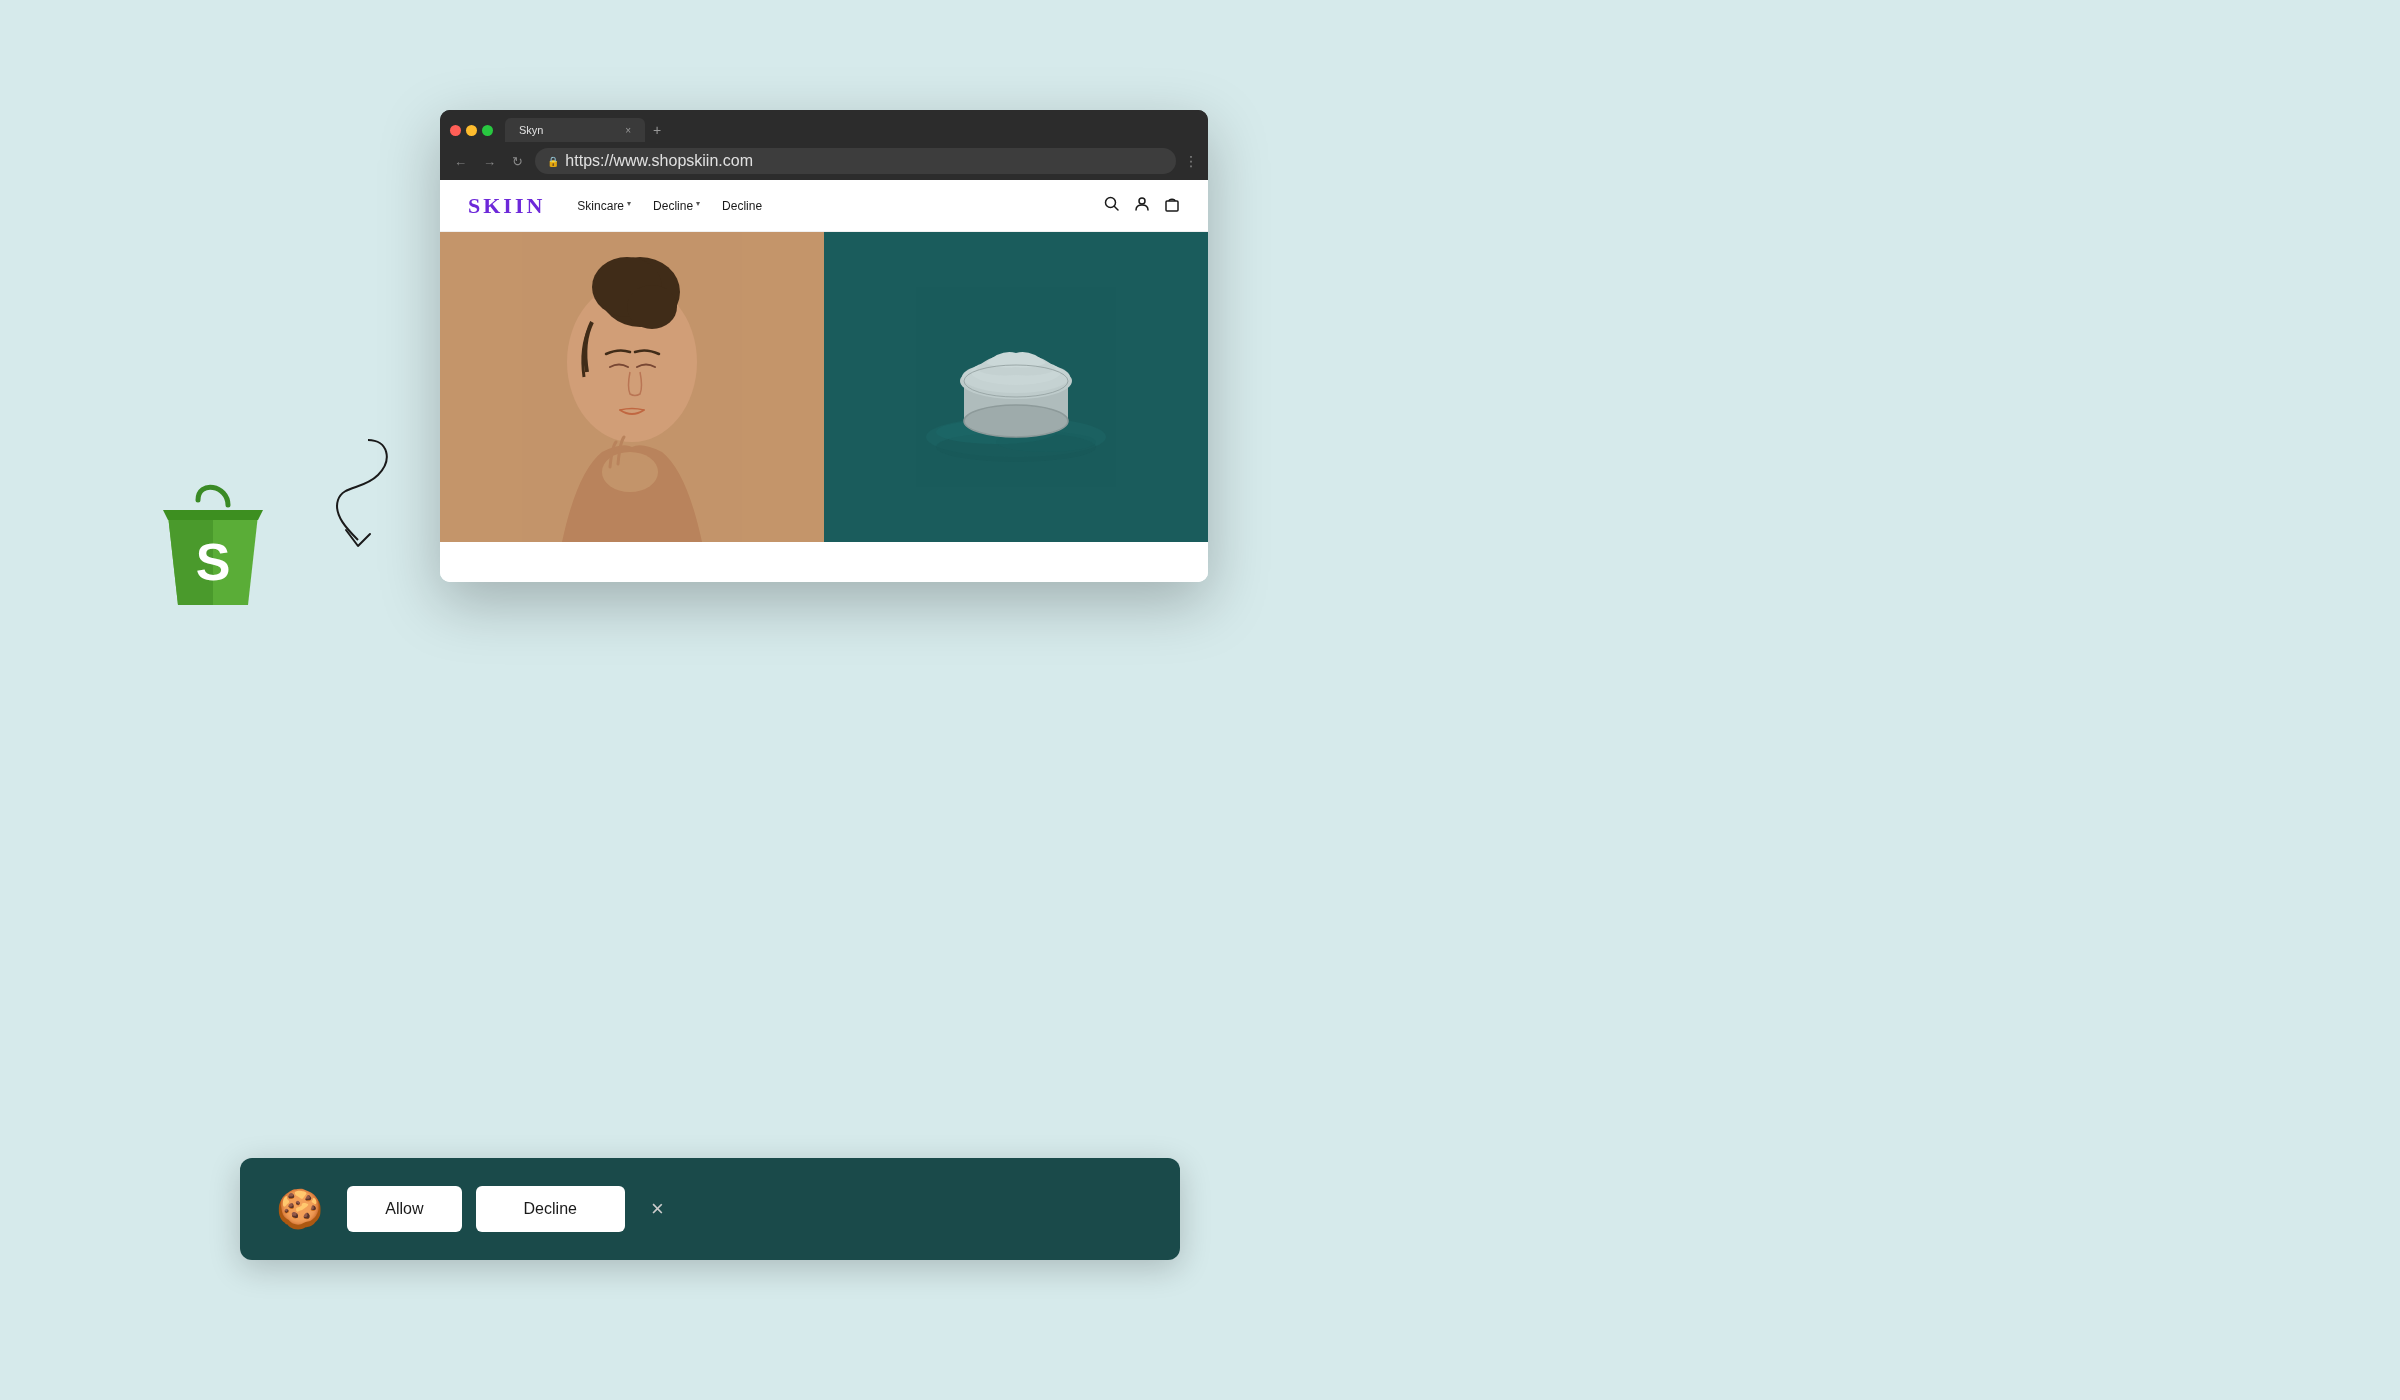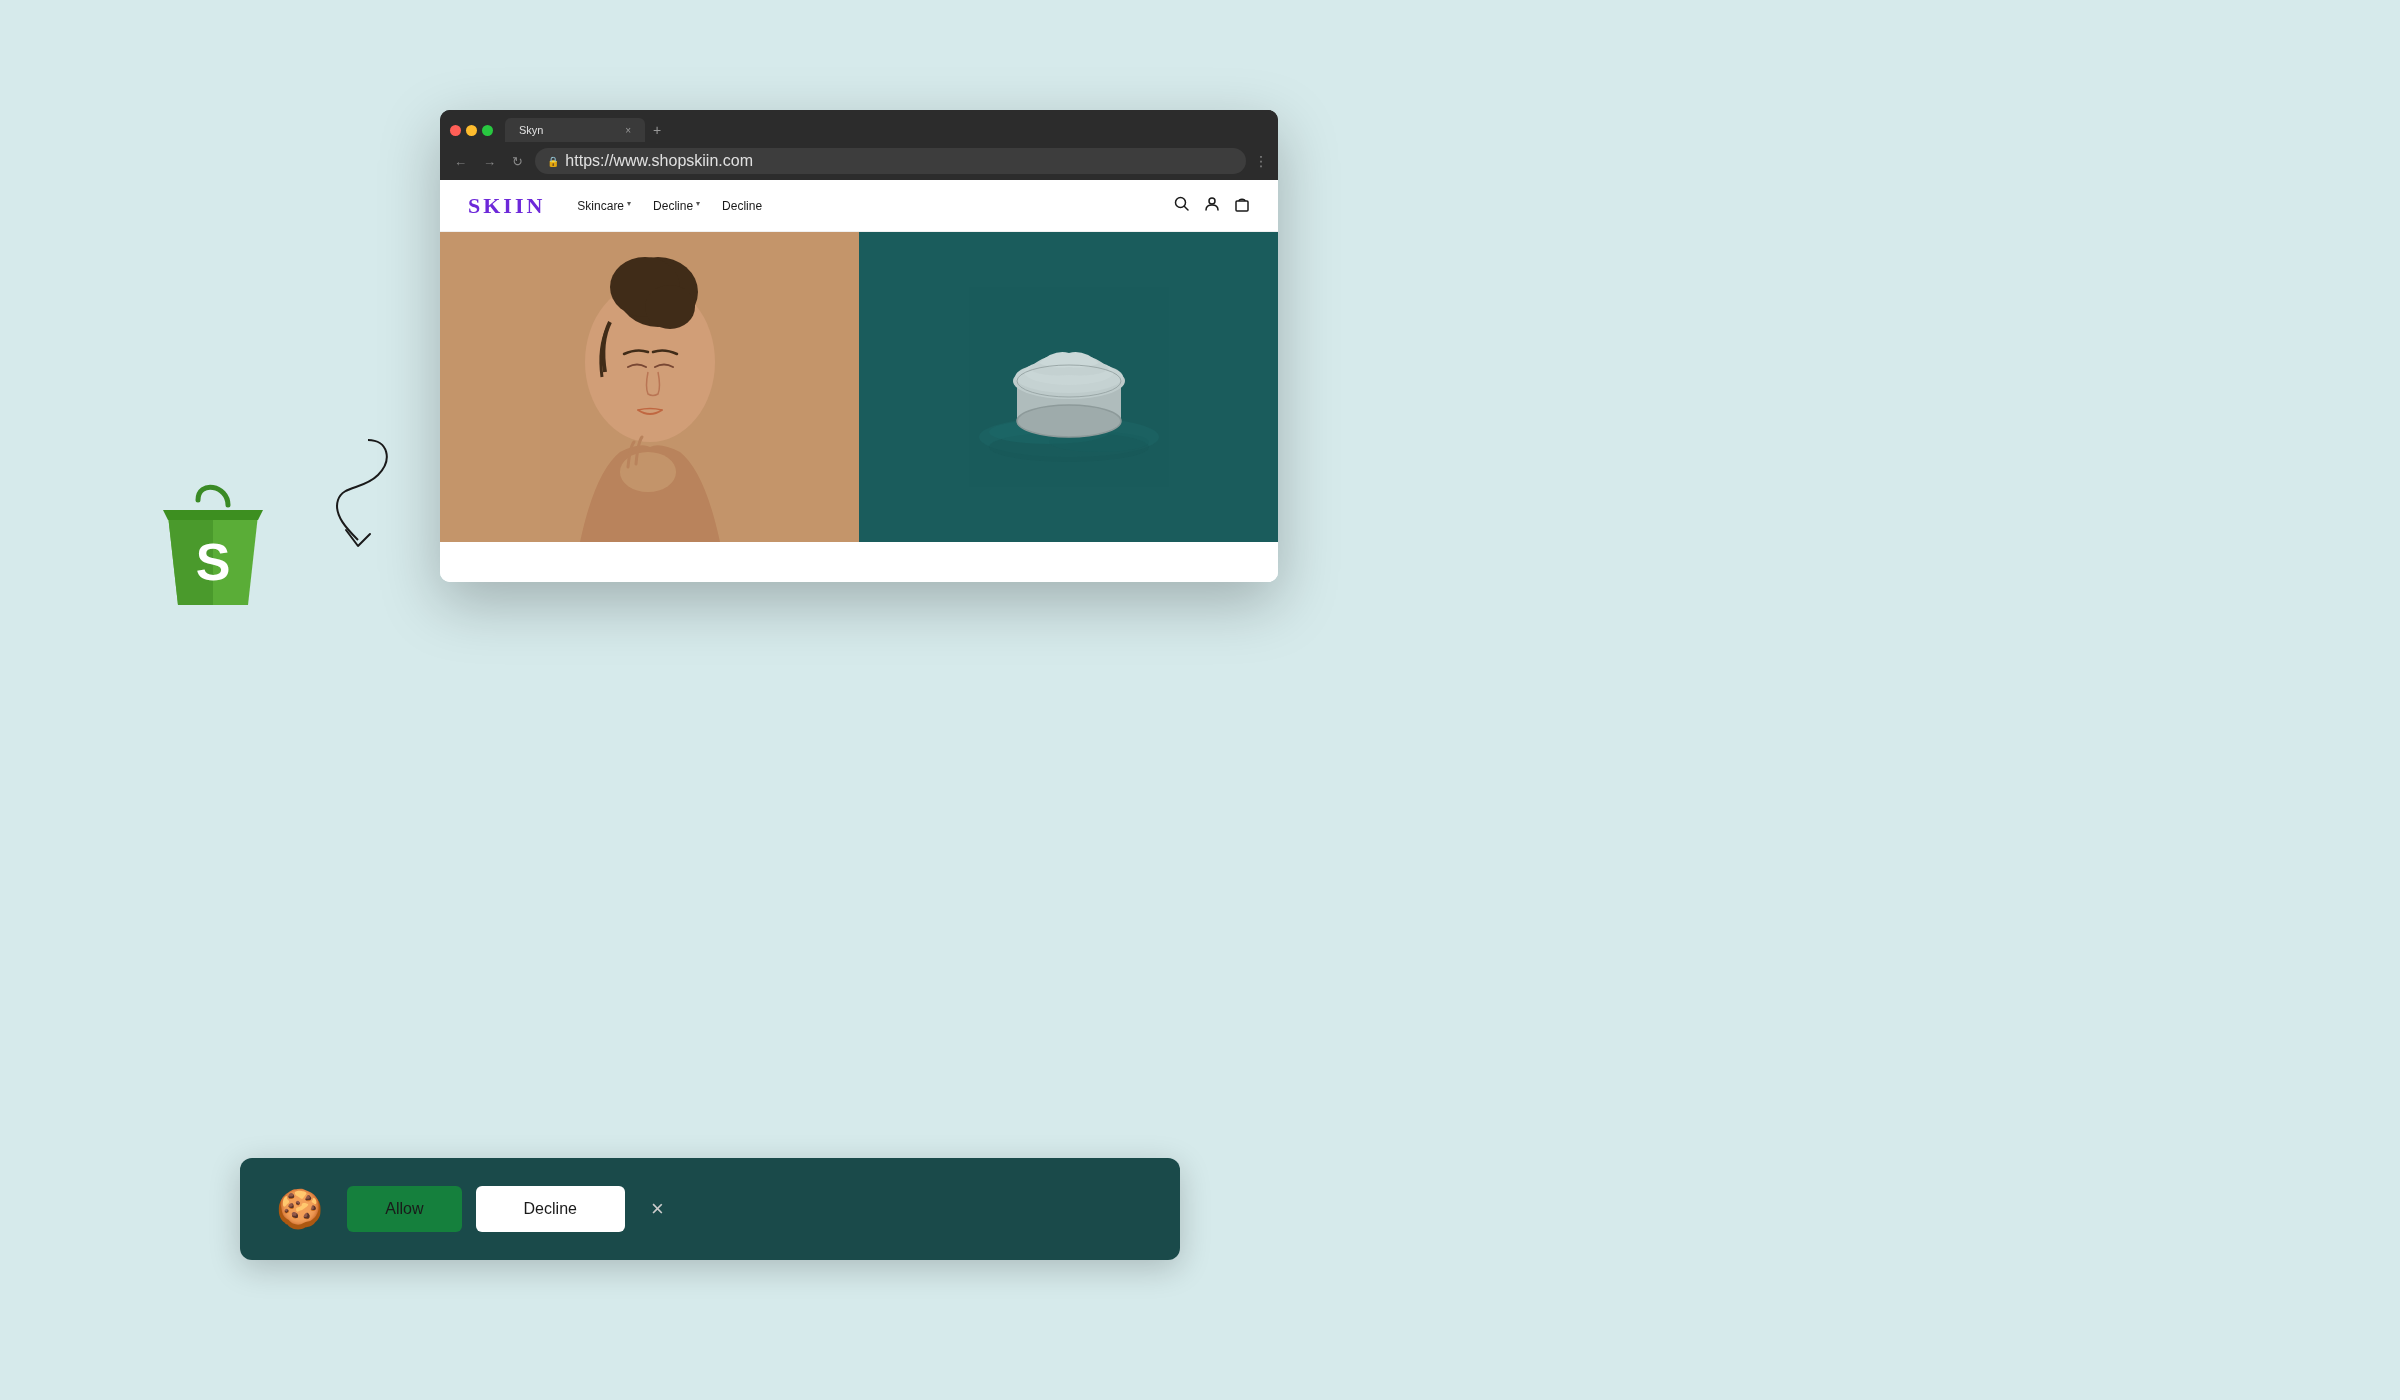--- a/index.html
+++ b/index.html
@@ -31,21 +31,21 @@
       width: 90px;
       height: 140px;
       z-index: 10;
     }
 
     
     .browser-window {
       position: absolute;
       left: 440px;
       top: 110px;
-      width: 838px;
+      width: 768px;
       border-radius: 10px;
       overflow: hidden;
       box-shadow: 0 20px 60px rgba(0,0,0,0.25);
       z-index: 5;
     }
 
     .browser-chrome {
       background: #2c2c2c;
       padding: 0;
     }
@@ -260,21 +260,21 @@
     }
 
     .cookie-actions {
       display: flex;
       align-items: center;
       gap: 14px;
       flex-shrink: 0;
     }
 
     .btn-allow {
-      background: #15803d;
+      background: #ffffff;
       color: #1a1a1a;
       border: none;
       border-radius: 6px;
       padding: 14px 38px;
       font-size: 16px;
       font-weight: 500;
       cursor: pointer;
       white-space: nowrap;
     }
 

